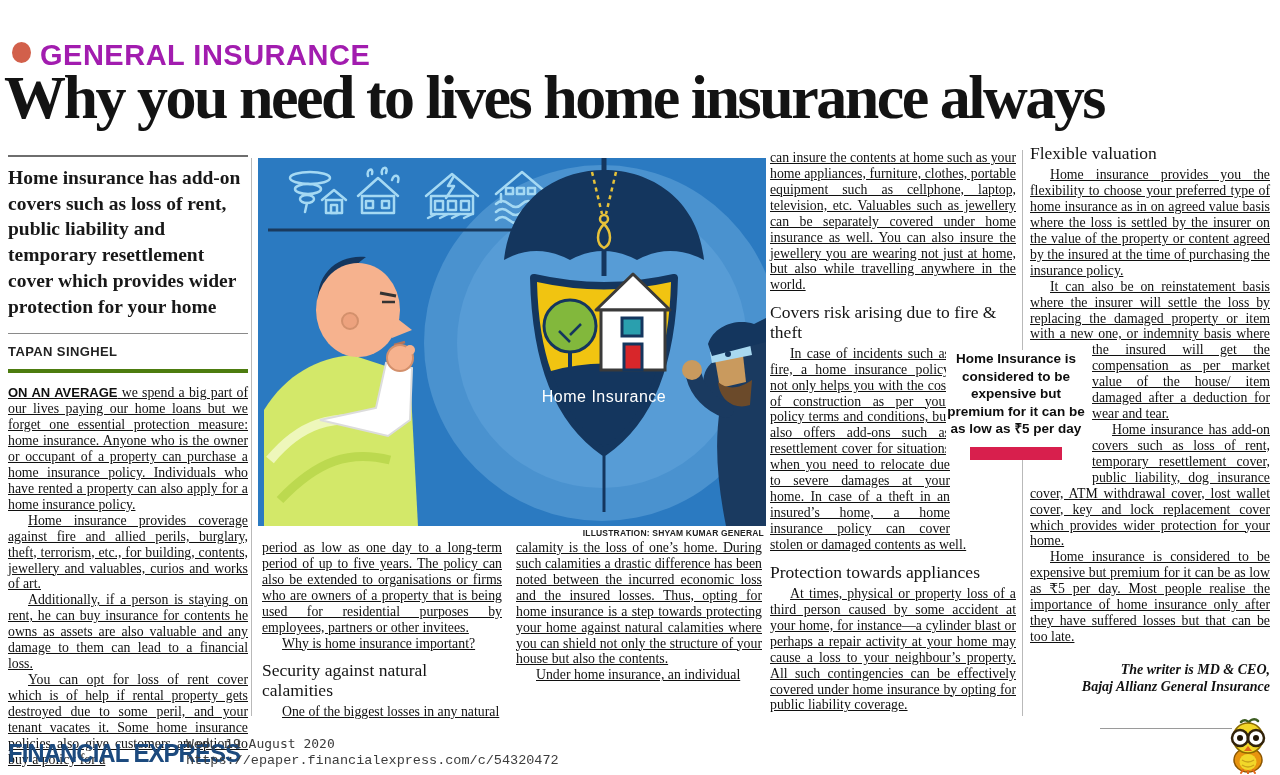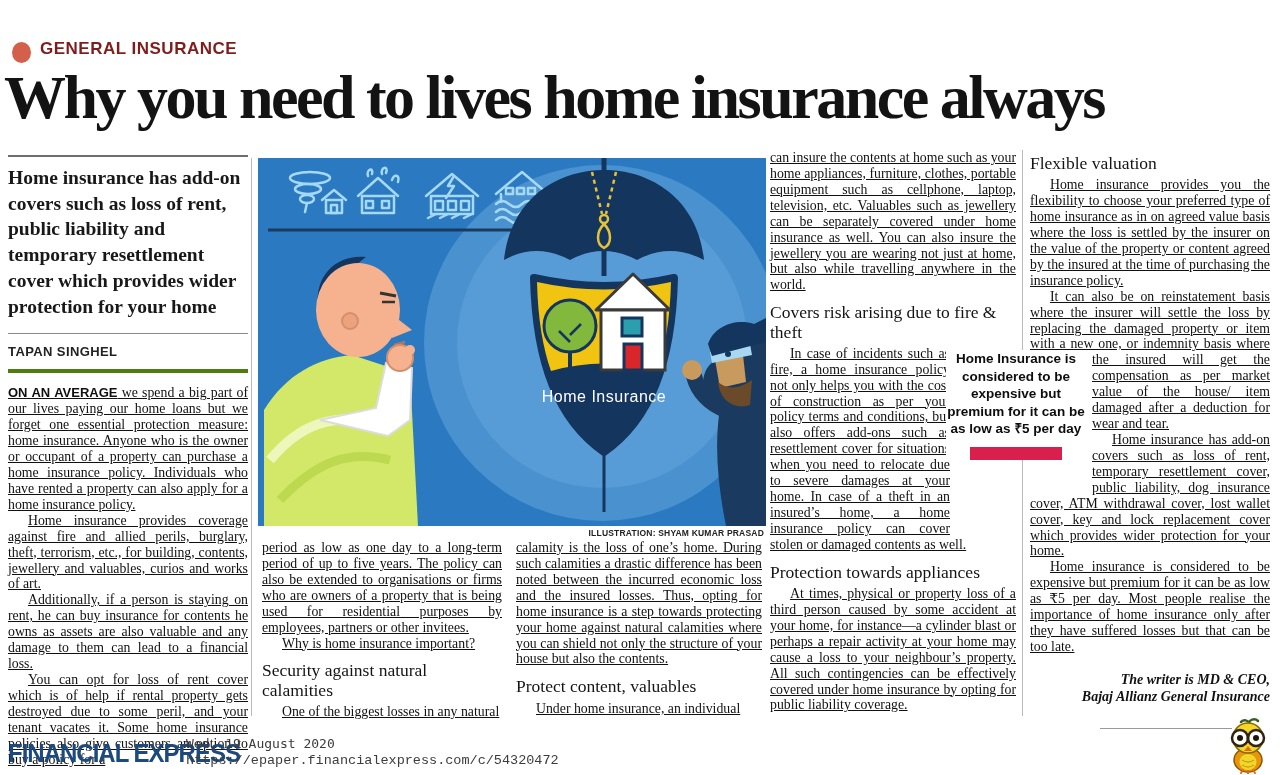--- a/index.html
+++ b/index.html
@@ -4,32 +4,32 @@
 <style>
   * { margin:0; padding:0; box-sizing:border-box; }
   html,body { background:#fff; }
   .page { position:relative; width:1280px; height:775px; background:#ffffff; overflow:hidden;
           font-family:"Liberation Serif","DejaVu Serif",serif; color:#111; }
 
   
   .kicker-dot { position:absolute; left:12px; top:42px; width:19px; height:21px; border-radius:50%;
                 background:#d2604b; }
   .kicker { position:absolute; left:40px; top:39px; font-family:"Liberation Sans",sans-serif;
-            font-weight:bold; font-size:17px; letter-spacing:.5px; color:#7f1d1d; }
+            font-weight:bold; font-size:29px; letter-spacing:.5px; color:#a21caf; }
   .headline { position:absolute; left:4px; top:62px; width:1274px;
               font-weight:bold; font-size:62px; letter-spacing:-2.5px; color:#131313;
               white-space:nowrap; }
 
   
   .col { position:absolute; }
   .col1 { left:8px;   top:155px; width:240px; }
   .col2 { left:262px; top:540px; width:240px; }
   .col3 { left:516px; top:540px; width:246px; }
   .col4 { left:770px; top:150px; width:246px; }
-  .col5 { left:1030px;top:154px; width:240px; }
+  .col5 { left:1030px;top:144px; width:240px; }
 
   .standfirst { border-top:2px solid #6e6e6e; padding:8px 0 14px;
                 font-weight:bold; font-size:19.5px; line-height:1.32; color:#181818; }
   .byline-box { border-top:1px solid #8a8a8a; border-bottom:4px solid #4d7c0f; padding:8px 0 9px; }
   .byline { font-family:"Liberation Sans",sans-serif; font-weight:bold; font-size:13px;
             letter-spacing:.4px; color:#222; }
   .col1-body { margin-top:12px; }
 
   .bp { font-size:13.8px; line-height:1.155; text-align:justify; color:#101010;text-decoration:underline; }
   .ind { text-indent:20px; }
@@ -192,32 +192,31 @@
       <path d="M508,368 L468,368 C460,328 456,288 462,250 L448,236 C442,224 446,208 458,202 C454,194 458,184 466,180 L508,168 Z" fill="#1a3a60"></path>
       <polygon points="456,196 484,188 488,224 462,230" fill="#c99a5e"></polygon>
       <path d="M452,194 L492,186 L494,197 L454,205 Z" fill="#a8d8f0"></path>
       <circle cx="470" cy="196" r="3" fill="#14365e"></circle>
       <path d="M460,224 C462,244 478,252 492,247 L494,222 C480,232 468,231 460,224 Z" fill="#6b4a2a"></path>
       <path d="M450,186 C456,168 478,160 496,166 L508,160 L508,184 L454,198 Z" fill="#14365e"></path>
       <path d="M468,252 C452,246 440,234 436,218" stroke="#1a3a60" stroke-width="16" fill="none" stroke-linecap="round"></path>
       <circle cx="434" cy="212" r="10" fill="#c99a5e"></circle>
     </g>
   </svg>
-  <div class="illus-credit">ILLUSTRATION: SHYAM KUMAR PRASAD</div>
+  <div class="illus-credit">ILLUSTRATION: SHYAM KUMAR GENERAL</div>
 
   <div class="col col2">
     <p class="bp">period as low as one day to a long-term period of up to five years. The policy can also be extended to organisations or firms who are owners of a property that is being used for residential purposes by employees, partners or other invitees.</p>
     <p class="bp ind">Why is home insurance important?</p>
     <h3 class="shead">Security against natural calamities</h3>
     <p class="bp ind">One of the biggest losses in any natural</p>
   </div>
 
   <div class="col col3">
     <p class="bp">calamity is the loss of one’s home. During such calamities a drastic difference has been noted between the incurred economic loss and the insured losses. Thus, opting for home insurance is a step towards protecting your home against natural calamities where you can shield not only the structure of your house but also the contents.</p>
-    <h3 class="shead">Protect content, valuables</h3>
     <p class="bp ind">Under home insurance, an individual</p>
   </div>
 
   <div class="col col4">
     <p class="bp">can insure the contents at home such as your home appliances, furniture, clothes, portable equipment such as cellphone, laptop, television, etc. Valuables such as jewellery can be separately covered under home insurance as well. You can also insure the jewellery you are wearing not just at home, but also while travelling anywhere in the world.</p>
     <h3 class="shead">Covers risk arising due to fire &amp; theft</h3>
     <p class="bp ind"><span class="fl-r" aria-hidden="true"></span><span>In case of incidents such as fire, a home insurance policy not only helps you with the cost of construction as per your policy terms and conditions, but also offers add-ons such as resettlement cover for situations when you need to relocate due to severe damages at your home. In case of a theft in an insured’s home, a home insurance policy can cover stolen or damaged contents as well.</span></p>
     <h3 class="shead">Protection towards appliances</h3>
     <p class="bp ind">At times, physical or property loss of a third person caused by some accident at your home, for instance—a cylinder blast or perhaps a repair activity at your home may cause a loss to your neighbour’s property. All such contingencies can be effectively covered under home insurance by opting for public liability coverage.</p>
   </div>

